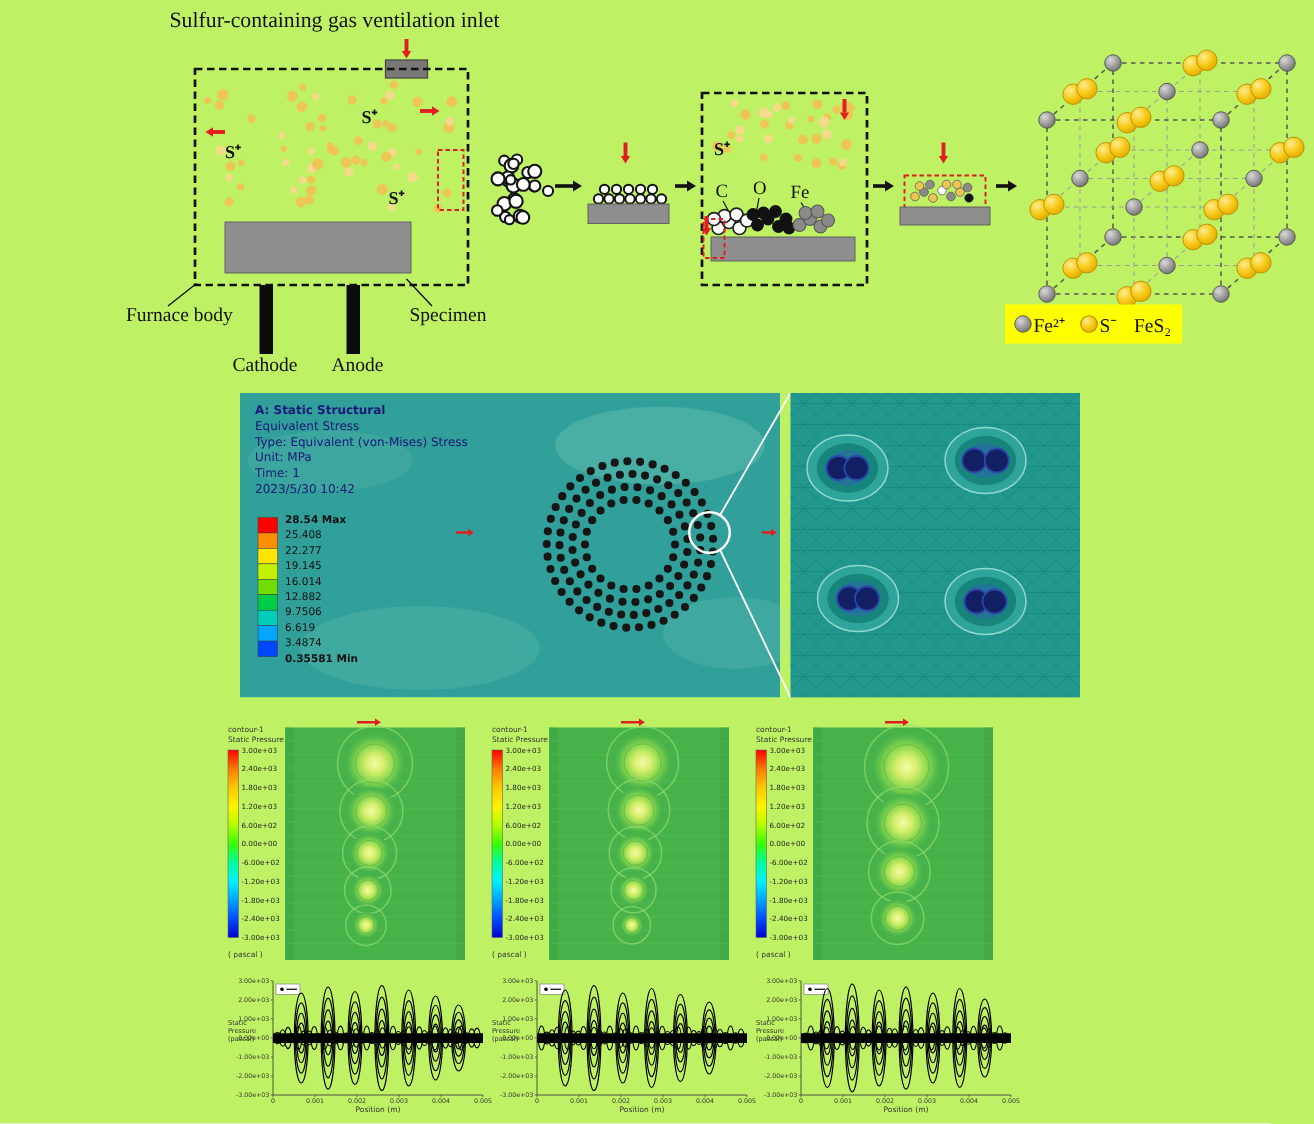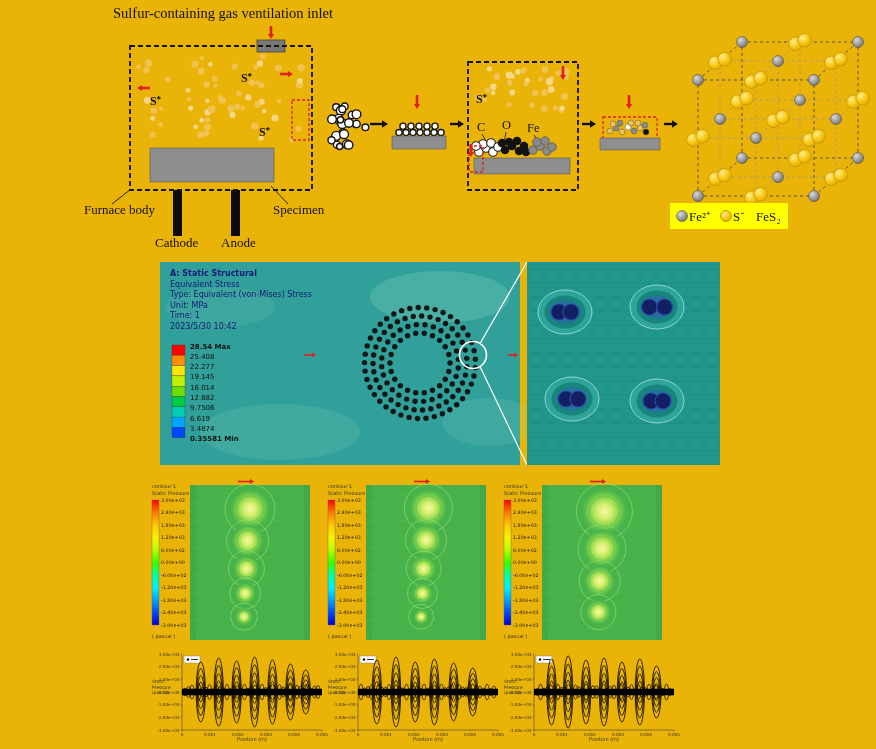--- a/index.html
+++ b/index.html
@@ -1,16 +1,16 @@
 <!DOCTYPE html>
 <html><head>
 <meta charset="utf-8">
 <style>
   html,body{margin:0;padding:0;background:#fff;}
-  #root{position:relative;width:876px;height:749px;background:#eab308;overflow:hidden;font-family:"Liberation Serif",serif;}
+  #root{position:relative;width:876px;height:749px;background:#bef264;overflow:hidden;font-family:"Liberation Serif",serif;}
   svg{position:absolute;display:block;}
   text{user-select:none;}
   .sans{font-family:"DejaVu Sans",sans-serif;}
 </style>
 </head>
 <body>
 
 <div id="root">
 
   <svg id="schem" style="left:0;top:0" width="876" height="262" viewBox="0 0 876 262">

